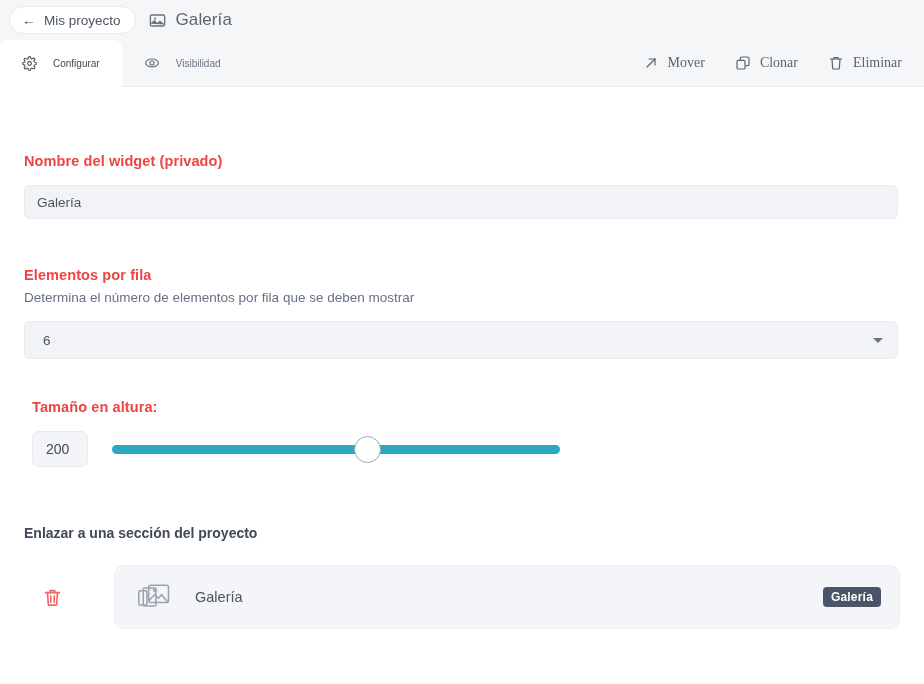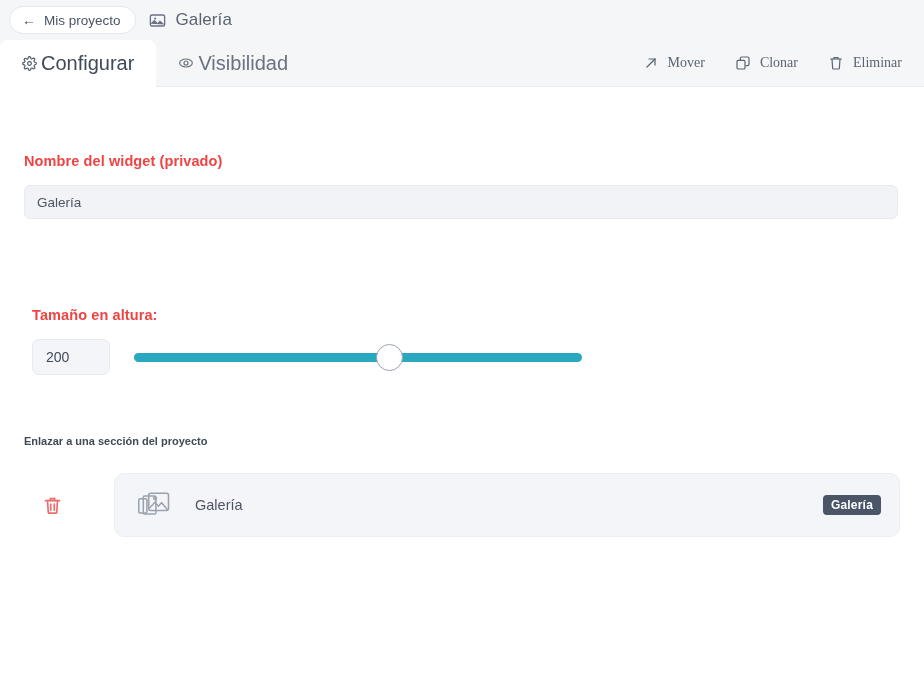--- a/index.html
+++ b/index.html
@@ -64,23 +64,23 @@
     display: flex;
     align-items: stretch;
     position: relative;
   }
 
   .tabs-left { display: flex; align-items: stretch; }
 
   .tab {
     display: inline-flex;
     align-items: center;
-    gap: 4px;
+    gap: 16px;
     padding: 0 22px;
-    font-size: 20px;
+    font-size: 10px;
     color: #6b7280;
     cursor: pointer;
     position: relative;
     background: transparent;
     white-space: nowrap;
   }
   .tab.active {
     background: #ffffff;
     border-top-left-radius: 8px;
     border-top-right-radius: 8px;
@@ -167,21 +167,21 @@
   
   .slider-block { margin-left: 8px; }
 
   .slider-row {
     margin-top: 16px;
     display: flex;
     align-items: center;
   }
 
   .num-box {
-    width: 78px;
+    width: 56px;
     height: 36px;
     background: #f4f5f8;
     border: 1px solid #e7eaee;
     border-radius: 7px;
     display: flex;
     align-items: center;
     padding: 0 13px;
     font-size: 14px;
     color: #3f4a56;
     margin-right: 24px;
@@ -208,21 +208,21 @@
     width: 27px;
     height: 27px;
     border-radius: 50%;
     background: #ffffff;
     border: 1px solid #9aa3ad;
     box-sizing: border-box;
   }
 
   
   .link-title {
-    font-size: 11px;
+    font-size: 14px;
     font-weight: bold;
     color: #3f4a56;
     line-height: 20px;
   }
 
   .link-row {
     margin-top: 22px;
     display: flex;
     align-items: center;
   }
@@ -355,20 +355,28 @@
 
   <div>
     <div class="field-label">Nombre del widget (privado)</div>
     <div class="text-input">
       <span placeholder="Nombre del widget">Galería</span>
     </div>
   </div>
 
   <div class="spacer-48"></div>
 
+  <div>
+    <div class="field-label">Elementos por fila</div>
+    <div class="field-help">Determina el número de elementos por fila que se deben mostrar</div>
+    <div class="select-input">
+      <span>6</span>
+      <span class="caret"></span>
+    </div>
+  </div>
 
   <div class="spacer-40"></div>
 
   <div class="slider-block">
     <div class="field-label">Tamaño en altura:</div>
     <div class="slider-row">
       <div class="num-box">
         <span>200</span>
       </div>
       <div class="slider">

